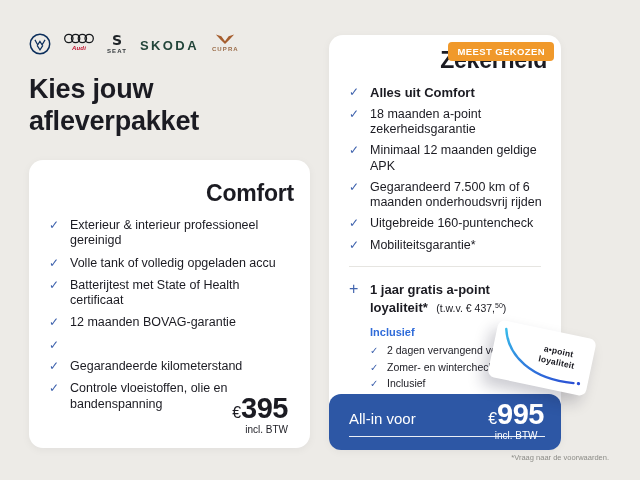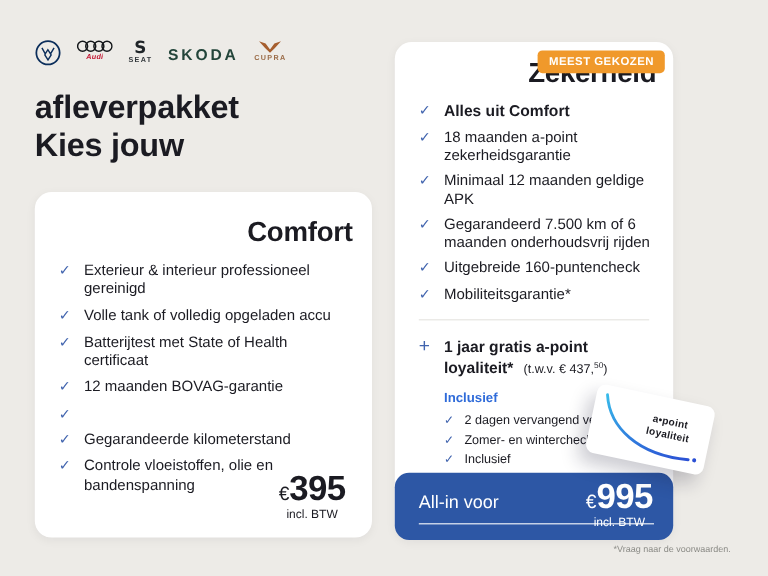--- a/index.html
+++ b/index.html
@@ -21,21 +21,21 @@
   
   .card{position:absolute;background:#fff;border-radius:14px;box-shadow:0 2px 8px rgba(20,20,40,.05);box-sizing:border-box;}
   .card-comfort{left:29px;top:160px;width:281px;height:288px;padding:20px 16px 0 20px;}
   .card-zekerheid{left:329px;top:35px;width:232px;height:415px;padding:12px 14px 0 20px;}
   .card-title{font-size:23px;font-weight:700;margin:0 0 11px 0;letter-spacing:-0.2px;text-align:right;}
   ul.check-list{list-style:none;margin:0;padding:0;}
   .check-list li{display:flex;gap:8px;margin-bottom:7px;font-size:12.5px;line-height:1.22;}
   .check-list li.bold{font-weight:700;font-size:13px;}
   .check{color:#4164AE;font-size:12px;flex:0 0 13px;width:13px;line-height:1.22;font-weight:400;}
   .z-list li{margin-bottom:6px;}
-  .price-block{position:absolute;right:22px;bottom:13px;text-align:center;}
+  .price-block{position:absolute;right:22px;bottom:13px;text-align:right;}
   .euro{font-size:16px;font-weight:400;}
   .amount{font-size:29px;font-weight:700;letter-spacing:-0.5px;}
   .price-note{font-size:10px;margin-top:-1px;}
   
   .badge{position:absolute;top:7px;right:7px;background:#F0992B;color:#fff;font-size:9.5px;font-weight:700;
     letter-spacing:.4px;padding:4px 9px;border-radius:4px;}
   .divider{border:0;border-top:1px solid #E6E5E1;margin:13px 6px 13px 0;}
   .bonus-row{display:flex;gap:8px;align-items:baseline;}
   .plus{color:#4164AE;font-size:16px;flex:0 0 13px;width:13px;line-height:1;}
   .bonus-title{font-size:13px;font-weight:700;}
@@ -87,22 +87,22 @@
   </div>
   <div class="brand">
     <svg width="22" height="12" viewBox="0 0 24 13">
       <path d="M2 1.5 L8 3.5 L12 9 L16 3.5 L22 1.5 L16.5 7.5 L12 12 L7.5 7.5 Z" fill="#A65E2E"></path>
     </svg>
     <span class="brand-label cupra-label">CUPRA</span>
   </div>
 </div>
 
 <div class="main-title">
+  <div>Kies jouw</div>
   <div>afleverpakket</div>
-  <div>Kies jouw</div>
 </div>
 
 <div class="card card-comfort">
   <h2 class="card-title">Comfort</h2>
   <ul class="check-list">
       <li>
         <span class="check">✓</span>
         <span>Exterieur &amp; interieur professioneel gereinigd</span>
       </li>
       <li>

